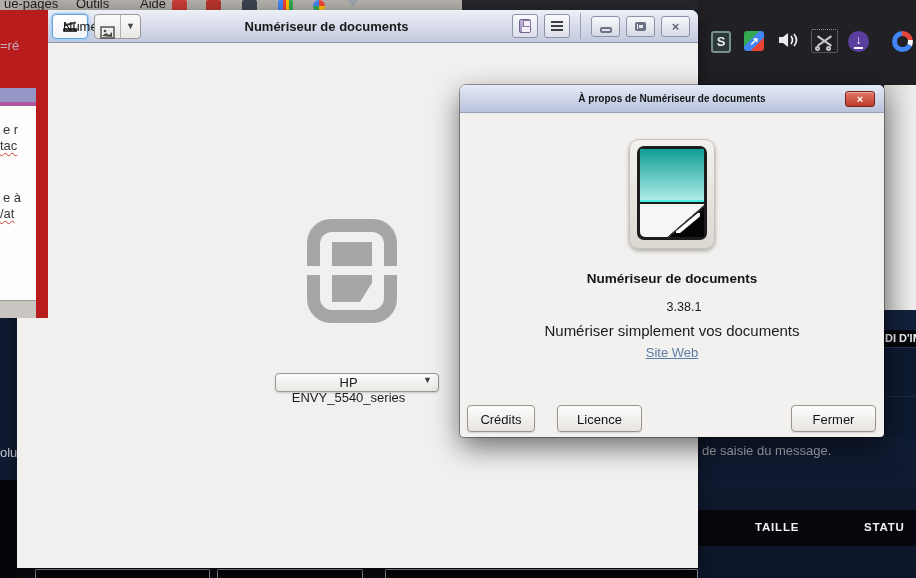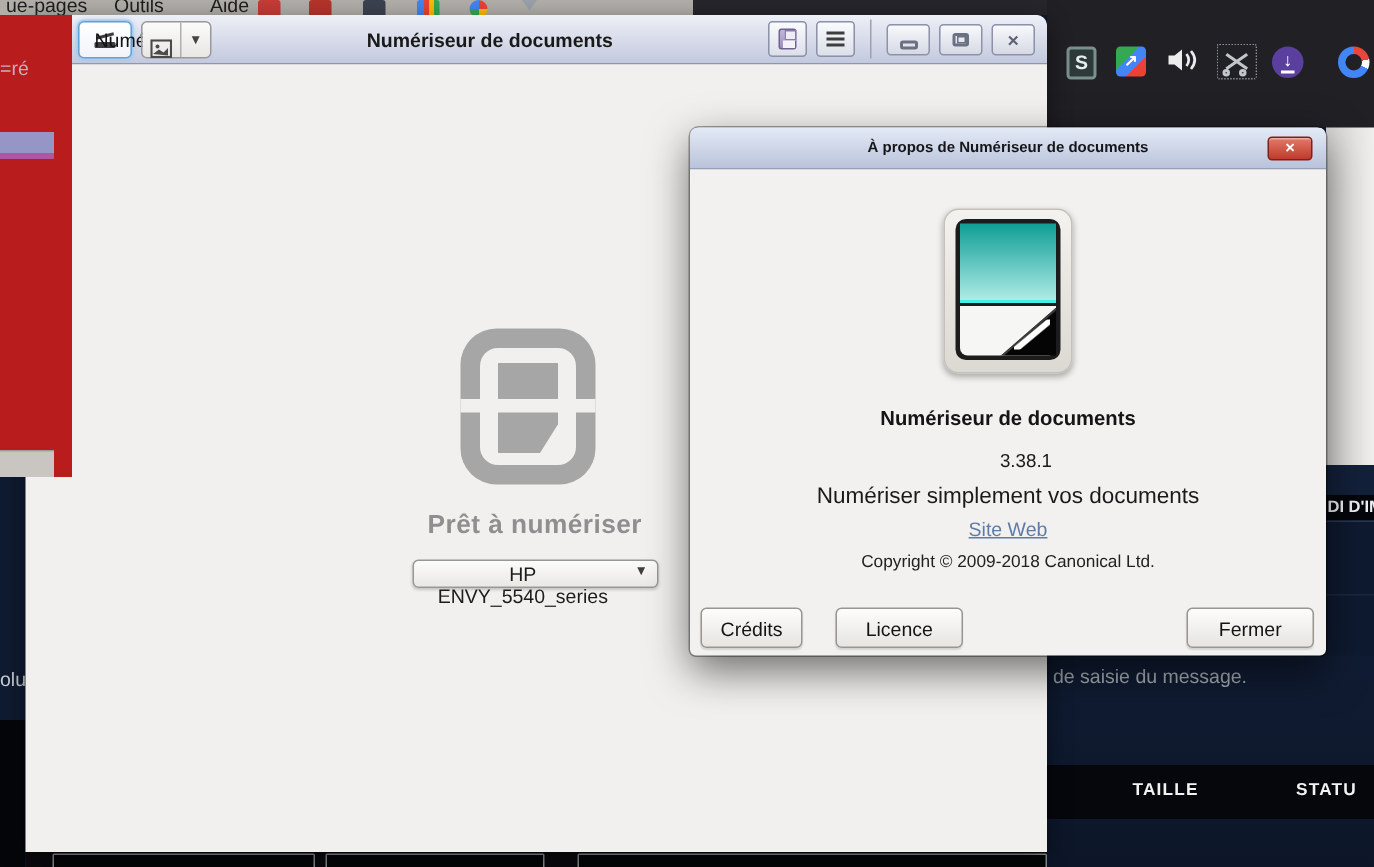--- a/index.html
+++ b/index.html
@@ -265,32 +265,37 @@
         <span class="glyph-close">×</span>
       </button>
     </div>
     <div class="scan-body">
       <div class="doc-icon">
         <span class="di-ring"></span>
         <span class="di-hole"></span>
         <span class="di-page"></span>
         <span class="di-band"></span>
       </div>
-      <div class="ready">Prêt à numériser</div>
       <button class="device">
         <span>HP ENVY_5540_series</span>
         <span class="dd-arrow">▼</span>
       </button>
     </div>
   </div>
 
   <div class="compose">
     <span class="cmp-frag">=ré</span>
     <span class="cmp-lav"></span>
     <span class="cmp-mag"></span>
+    <span class="cmp-white">
+      <span class="cw-1">e r</span>
+      <span class="cw-2 squig">tac</span>
+      <span class="cw-3">e à</span>
+      <span class="cw-4 squig">/at</span>
+    </span>
     <span class="cmp-gray"></span>
   </div>
 
   <div class="about">
     <div class="dlg-tb">
       <div class="dlg-title">À propos de Numériseur de documents</div>
       <button class="dlg-close">×</button>
     </div>
     <div class="dlg-body">
       <div class="app-icon">
@@ -299,20 +304,19 @@
           <span class="ai-glass"></span>
           <span class="ai-white"></span>
           <span class="ai-corner"></span>
           <span class="ai-fold"></span>
         </span>
       </div>
       <div class="app-name">Numériseur de documents</div>
       <div class="app-ver">3.38.1</div>
       <div class="app-desc">Numériser simplement vos documents</div>
       <a class="app-link">Site Web</a>
-      <div class="app-copy">Copyright © 2009-2018 Canonical Ltd.</div>
       <button class="gtk-btn btn-credits">Crédits</button>
       <button class="gtk-btn btn-license">Licence</button>
       <button class="gtk-btn btn-fermer">Fermer</button>
     </div>
   </div>
 
 </div>
 
 </body></html>

